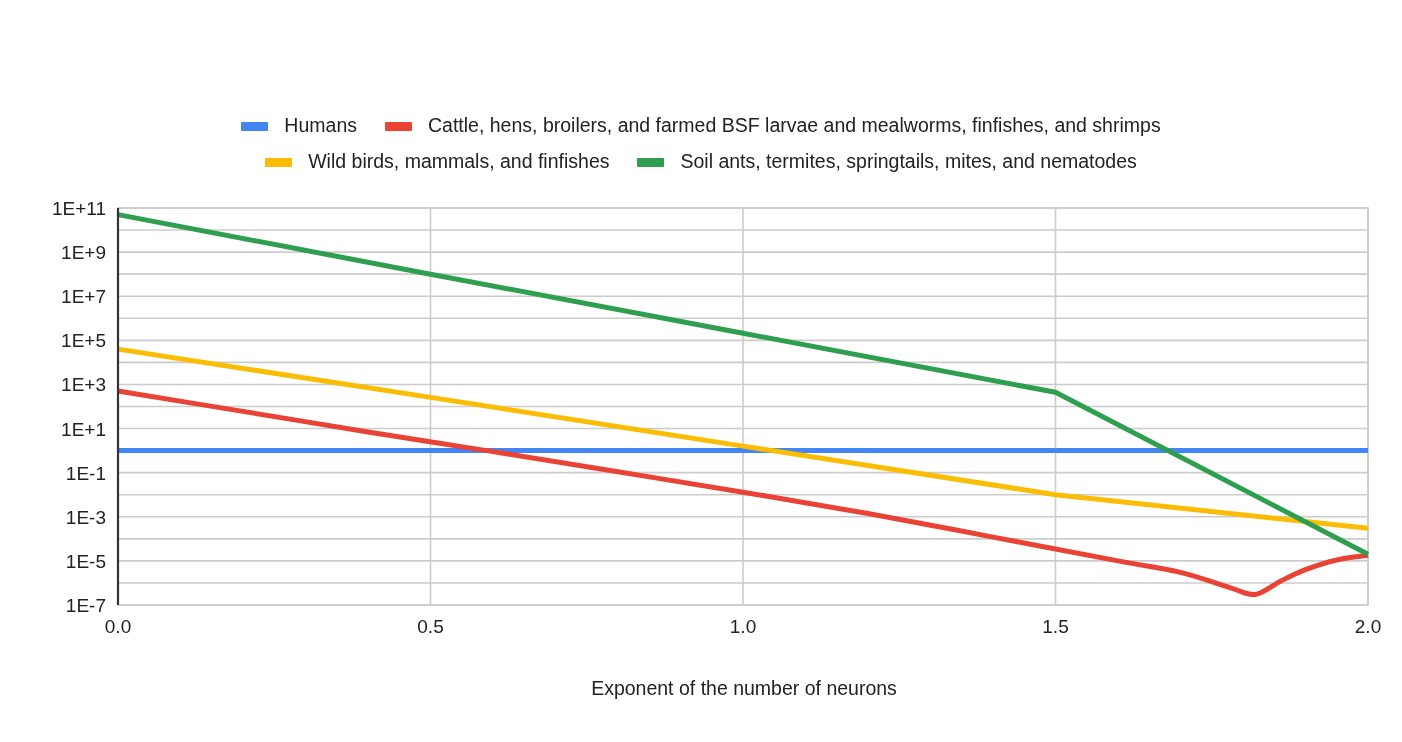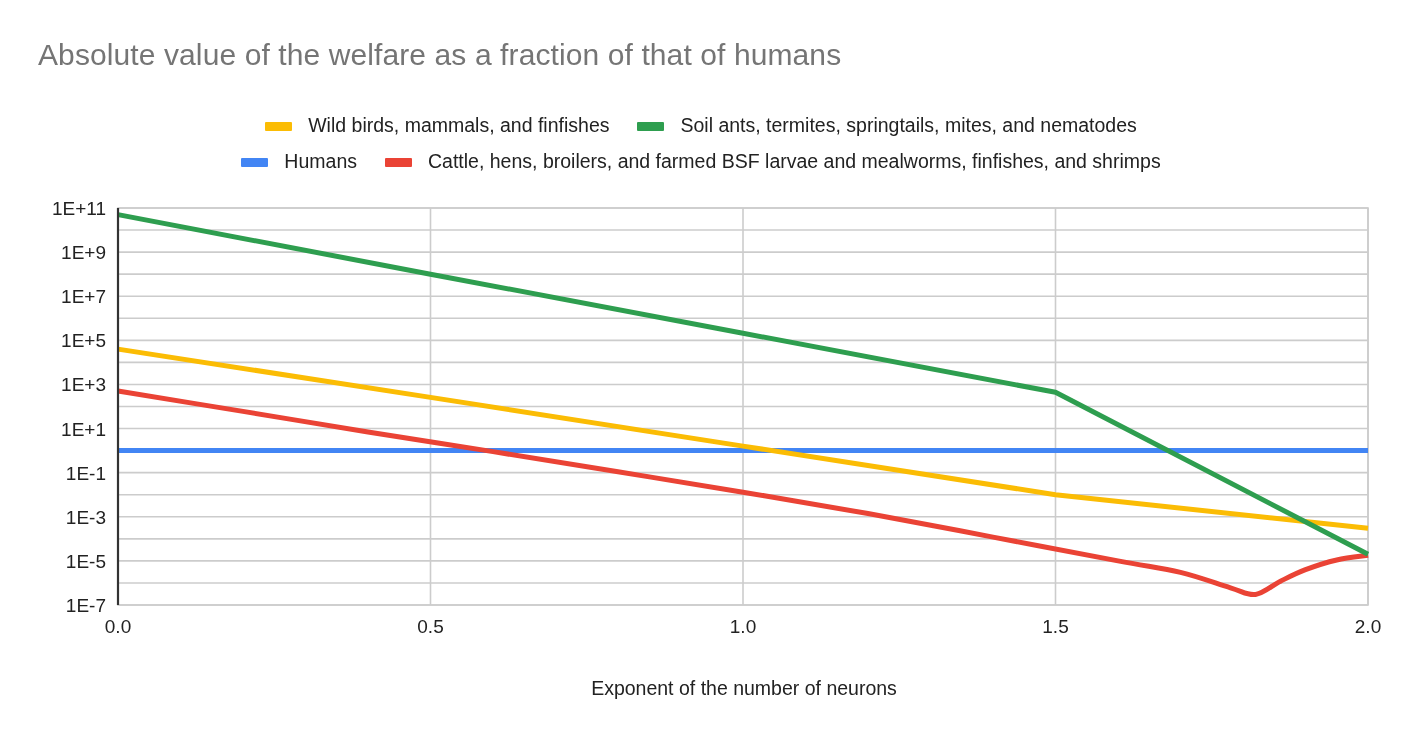--- a/index.html
+++ b/index.html
@@ -107,41 +107,40 @@
     stroke-width: 5;
     stroke-linecap: butt;
     stroke-linejoin: round;
   }
 </style>
 </head>
 <body>
 
 <div id="chart-root">
 
-  <div class="chart-title">Absolute value of the welfare as a fraction of that of humans</div>
 
   <div class="legend">
     <div class="legend-row">
       <div class="legend-item">
+        <span class="legend-swatch" style="background:#4285f4"></span>
+        <span class="legend-label">Humans</span>
+      </div>
+      <div class="legend-item">
+        <span class="legend-swatch" style="background:#ea4335"></span>
+        <span class="legend-label">Cattle, hens, broilers, and farmed BSF larvae and mealworms, finfishes, and shrimps</span>
+      </div>
+    </div>
+    <div class="legend-row">
+      <div class="legend-item">
         <span class="legend-swatch" style="background:#fbbc04"></span>
         <span class="legend-label">Wild birds, mammals, and finfishes</span>
       </div>
       <div class="legend-item">
         <span class="legend-swatch" style="background:#2e9e4f"></span>
         <span class="legend-label">Soil ants, termites, springtails, mites, and nematodes</span>
-      </div>
-    </div>
-    <div class="legend-row">
-      <div class="legend-item">
-        <span class="legend-swatch" style="background:#4285f4"></span>
-        <span class="legend-label">Humans</span>
-      </div>
-      <div class="legend-item">
-        <span class="legend-swatch" style="background:#ea4335"></span>
-        <span class="legend-label">Cattle, hens, broilers, and farmed BSF larvae and mealworms, finfishes, and shrimps</span>
       </div>
     </div>
   </div>
 
   <div class="plot-wrap">
     <svg class="plot" width="1402" height="742">
       <g id="g-grid">
           <line x1="118" y1="605" x2="1368" y2="605" class="gridline"></line>
           <line x1="118" y1="582.9444444444445" x2="1368" y2="582.9444444444445" class="gridline"></line>
           <line x1="118" y1="560.8888888888889" x2="1368" y2="560.8888888888889" class="gridline"></line>

